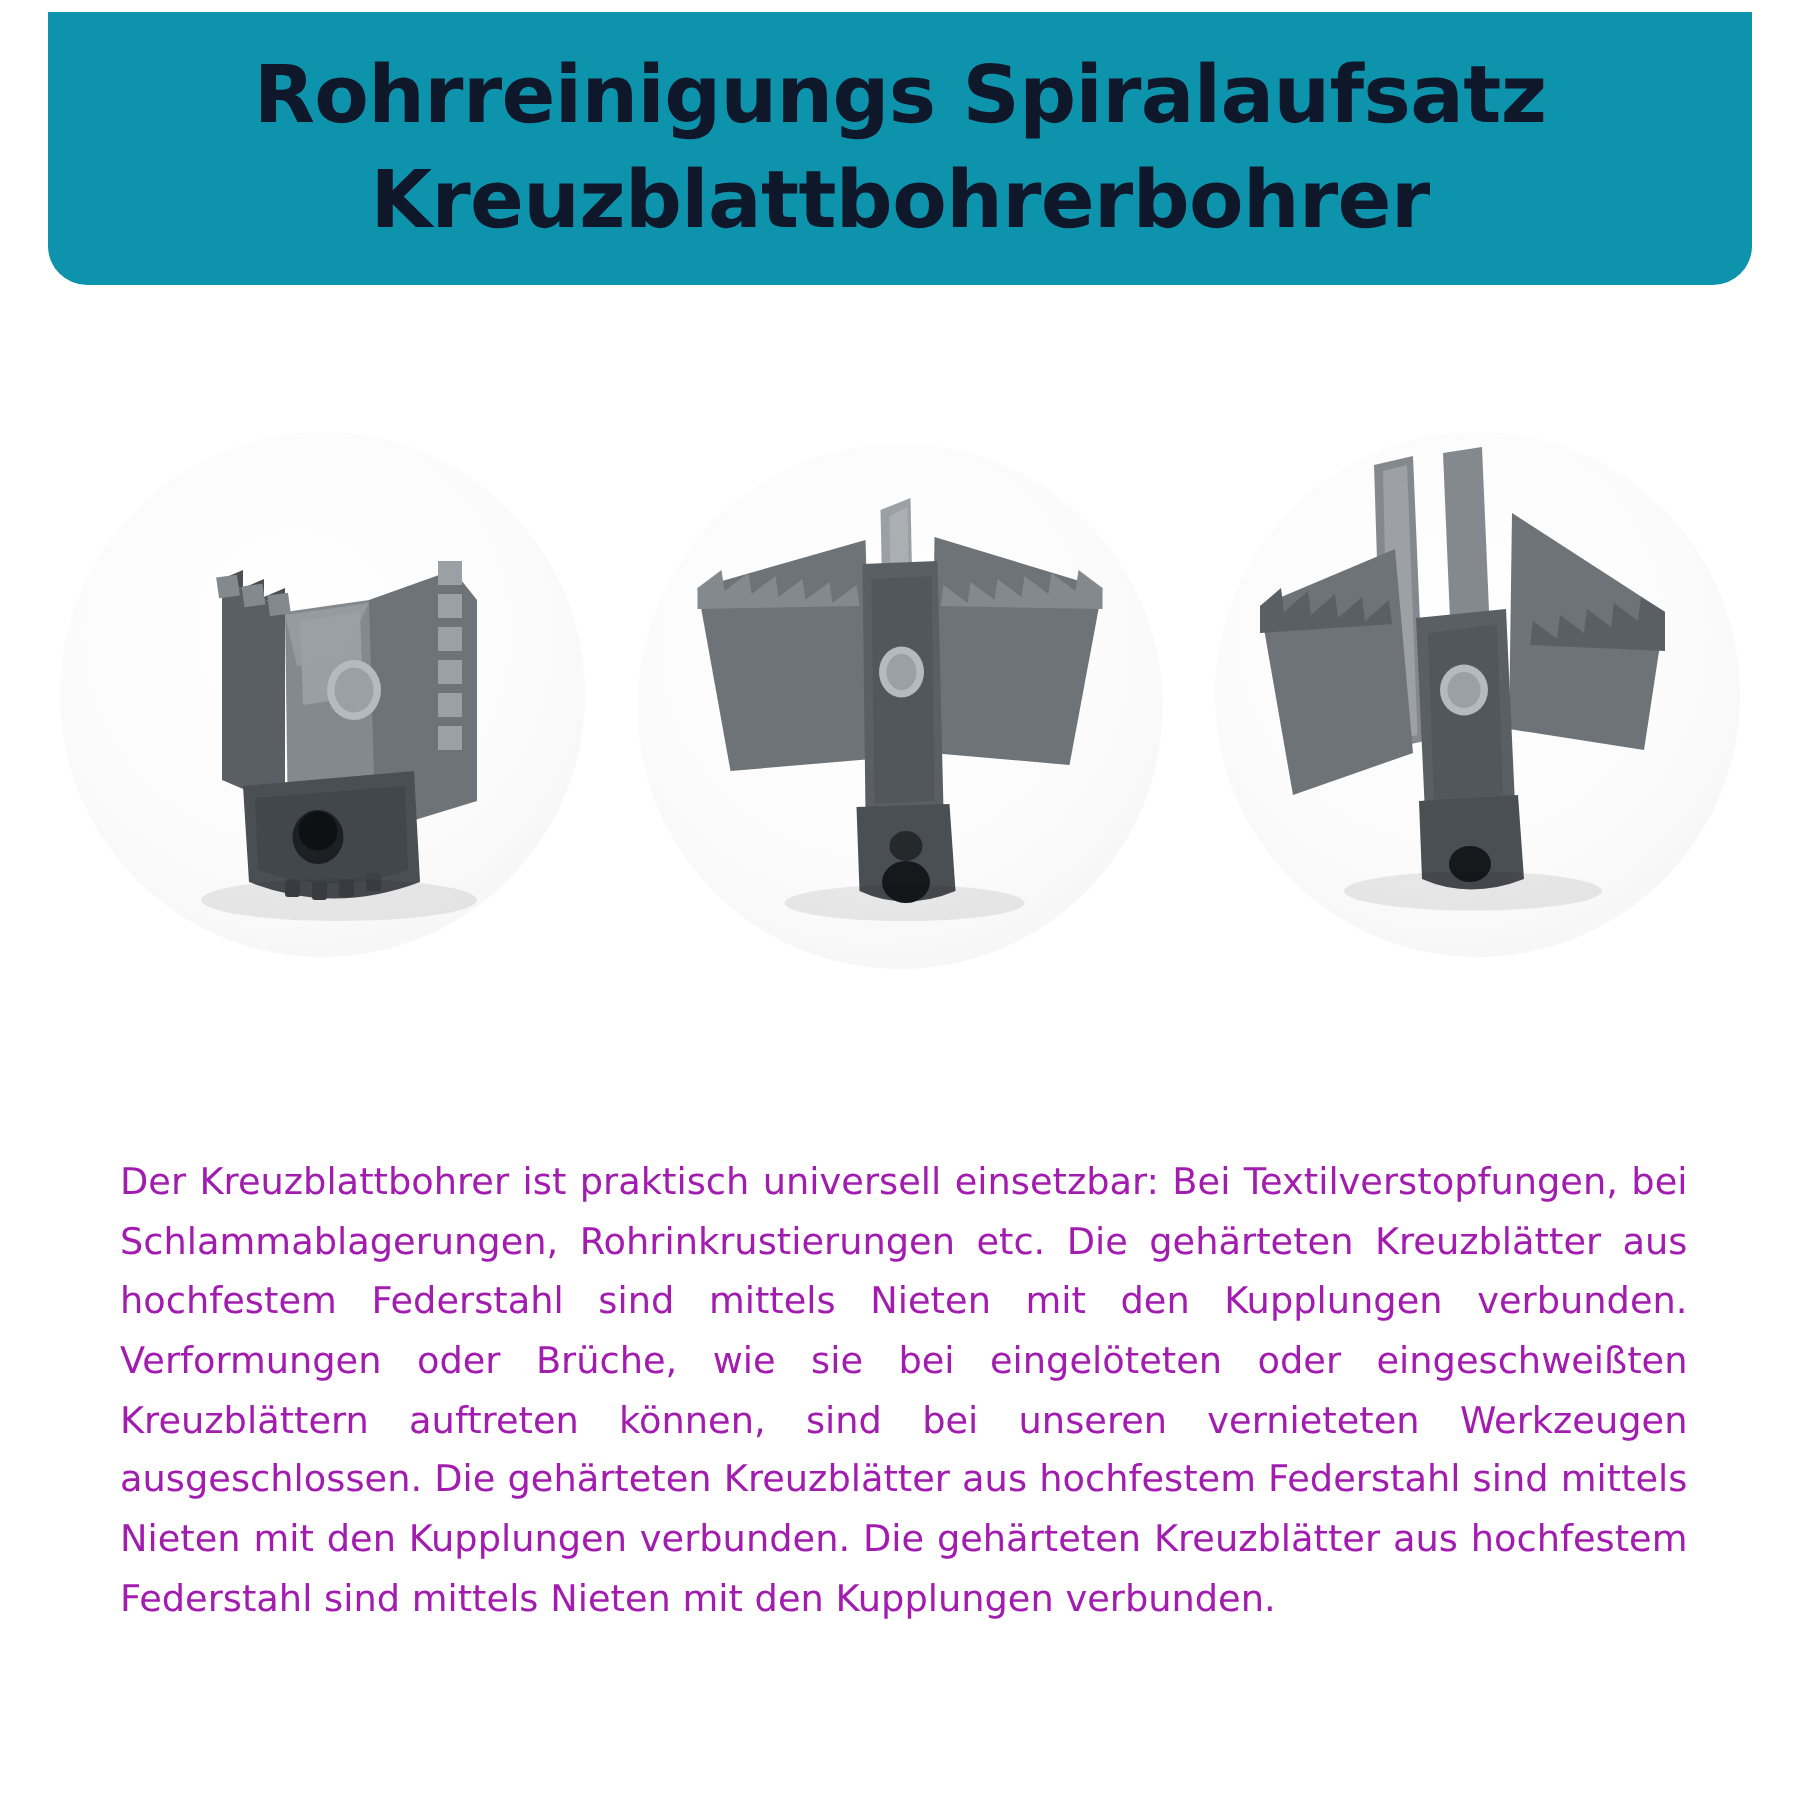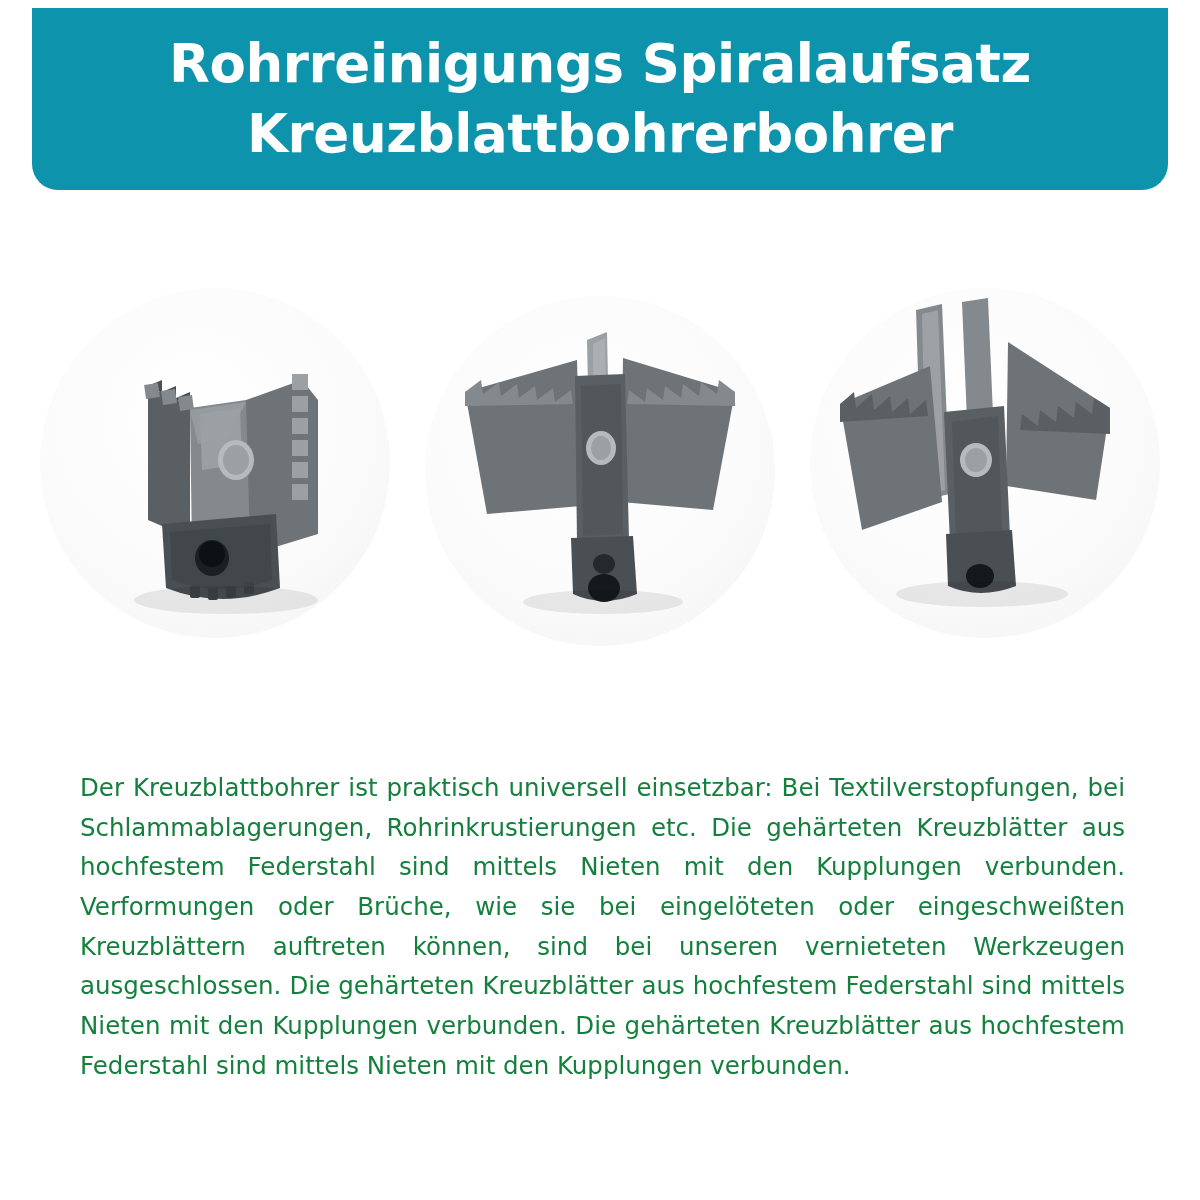--- a/index.html
+++ b/index.html
@@ -30,21 +30,21 @@
     height: 182px;
     background: #0d93ab;
     border-radius: 0 0 26px 26px;
     display: flex;
     align-items: center;
     justify-content: center;
     box-sizing: border-box;
     padding: 0 40px;
   }
   .header-title {
-    color: #ffffff;
+    color: #0f172a;
     font-size: 53px;
     font-weight: bold;
     line-height: 1.32;
     text-align: center;
     letter-spacing: -0.4px;
     font-family: "DejaVu Sans", sans-serif;
     white-space: pre-line;
   }
 
   
@@ -85,21 +85,21 @@
   .metal-e { fill: #9aa0a4; }
   .metal-f { fill: #3d4246; }
   .metal-g { fill: #b5babd; }
 
   
   .body-text {
     position: absolute;
     left: 80px;
     top: 768px;
     width: 1045px;
-    color: #15803d;
+    color: #a21caf;
     font-size: 24.5px;
     line-height: 1.62;
     text-align: justify;
     font-family: "DejaVu Sans", sans-serif;
     font-weight: 500;
   }
 </style>
 </head>
 <body>
 

